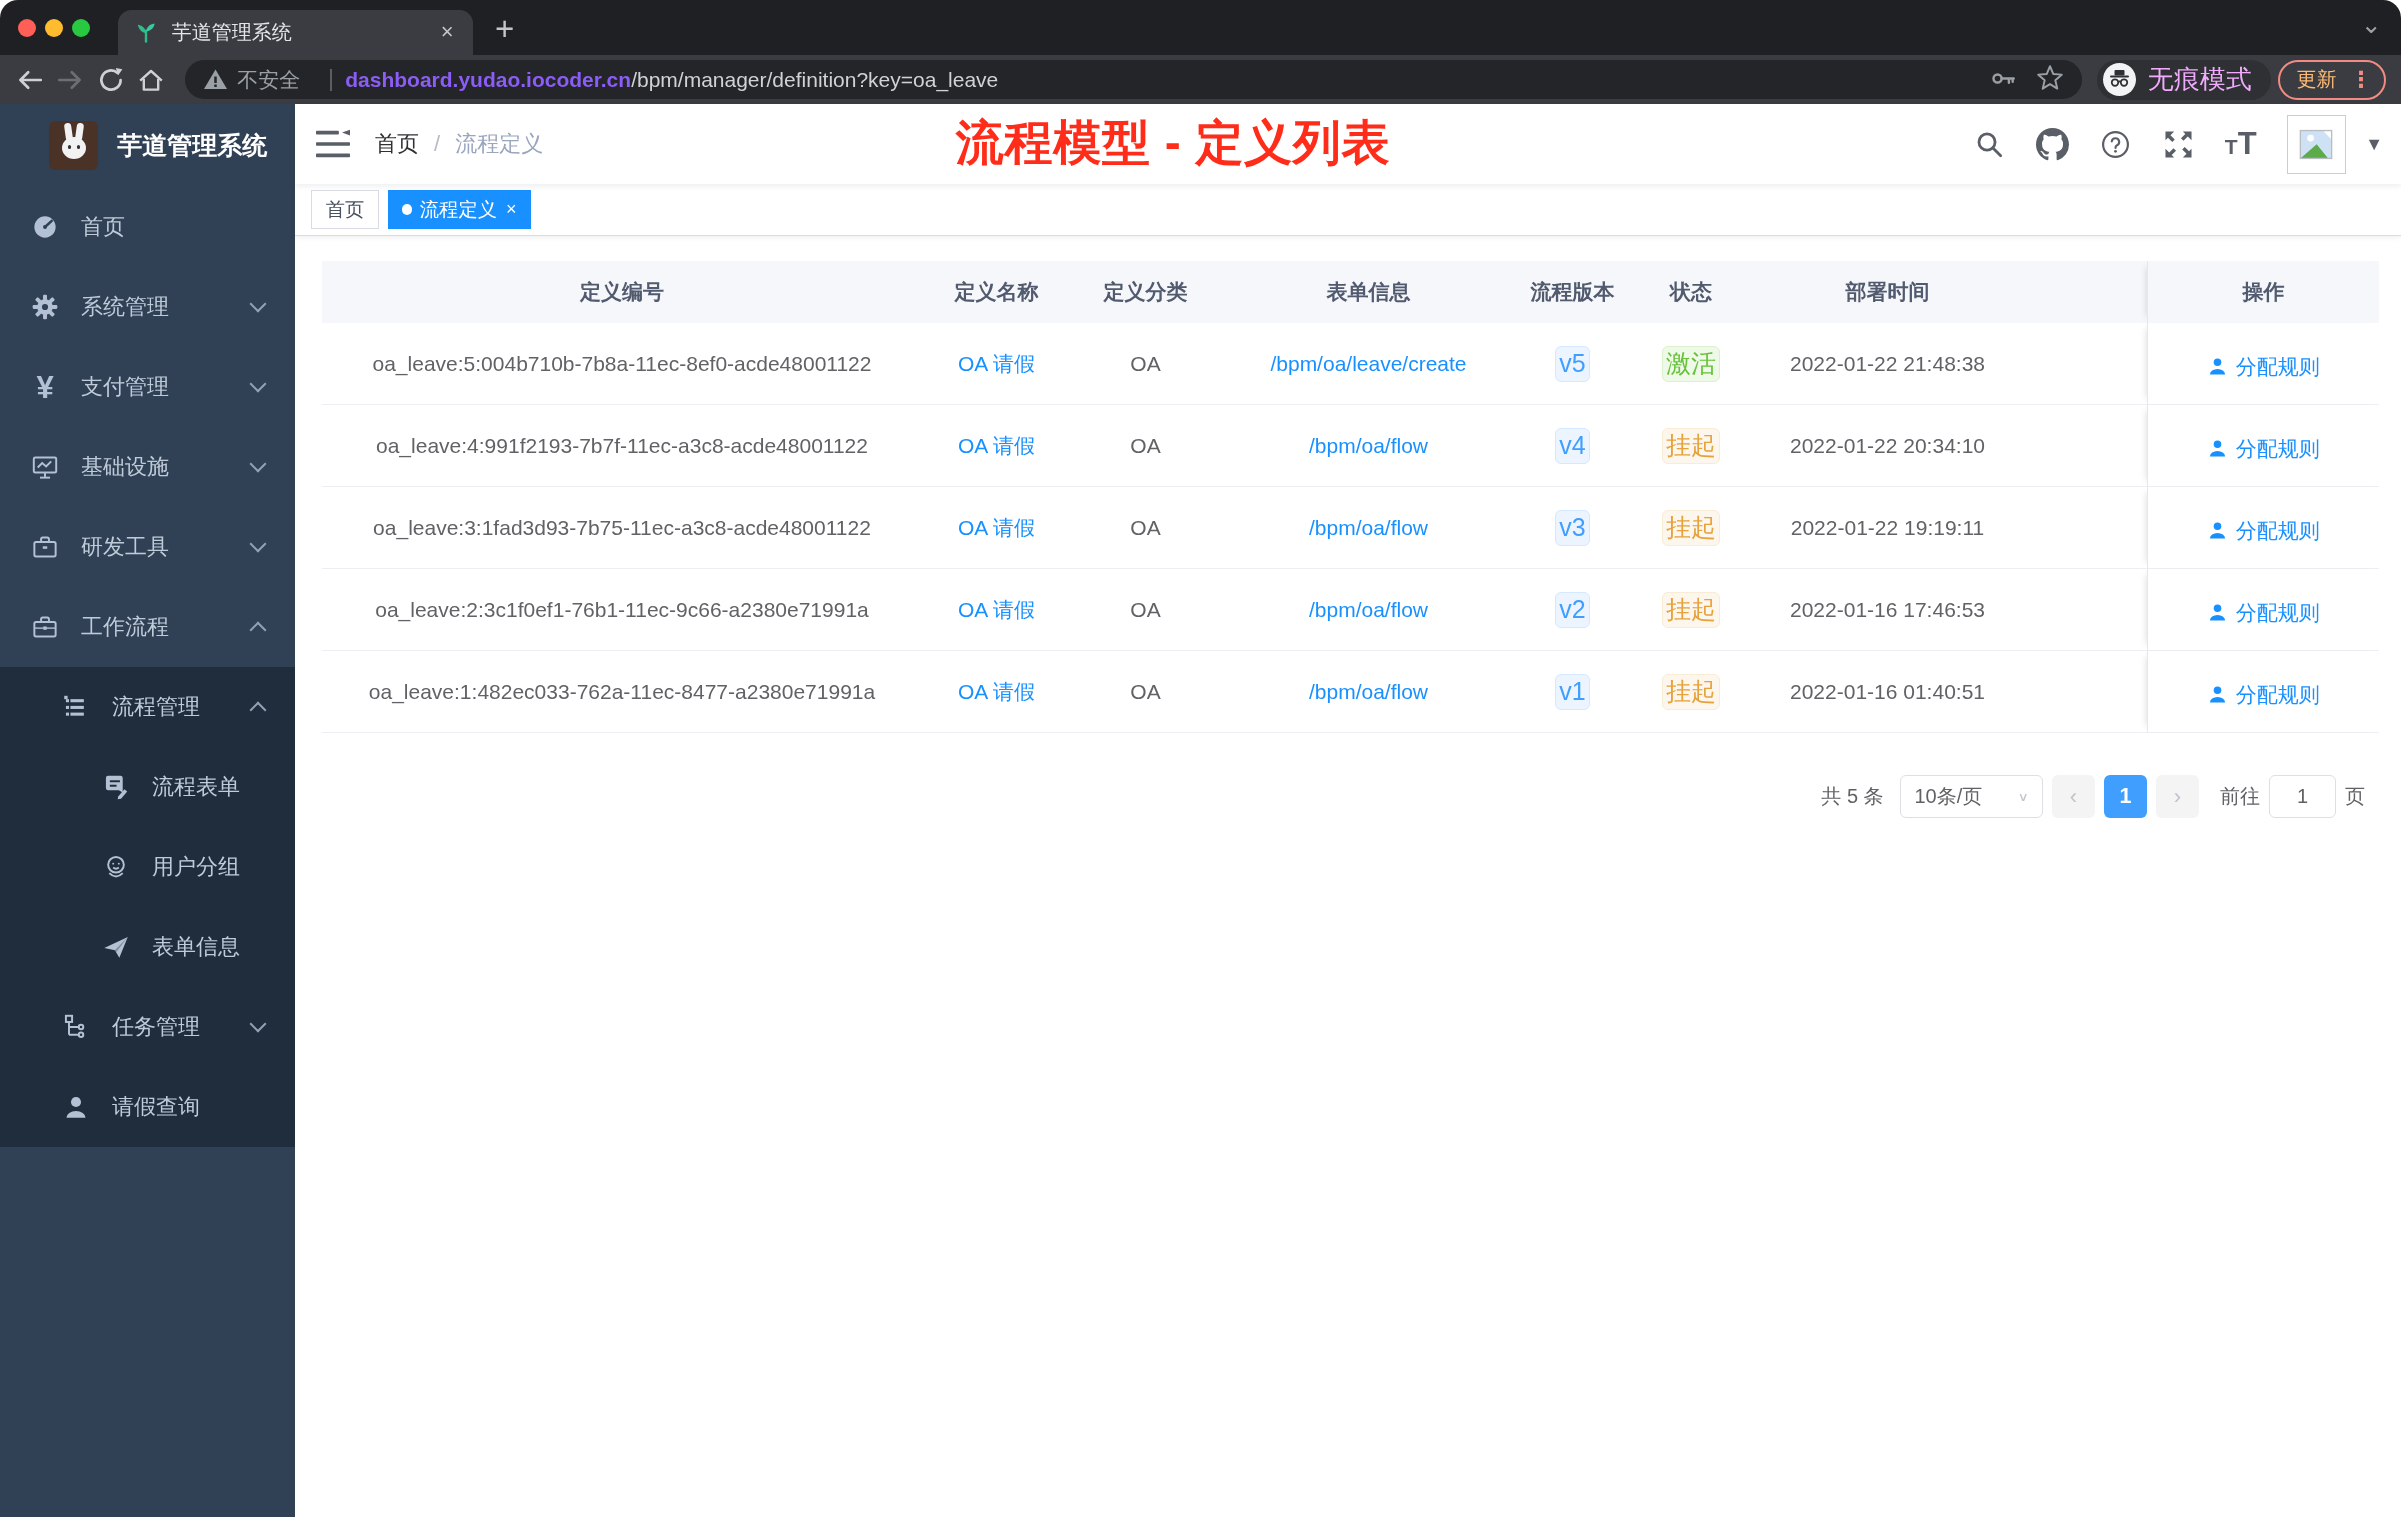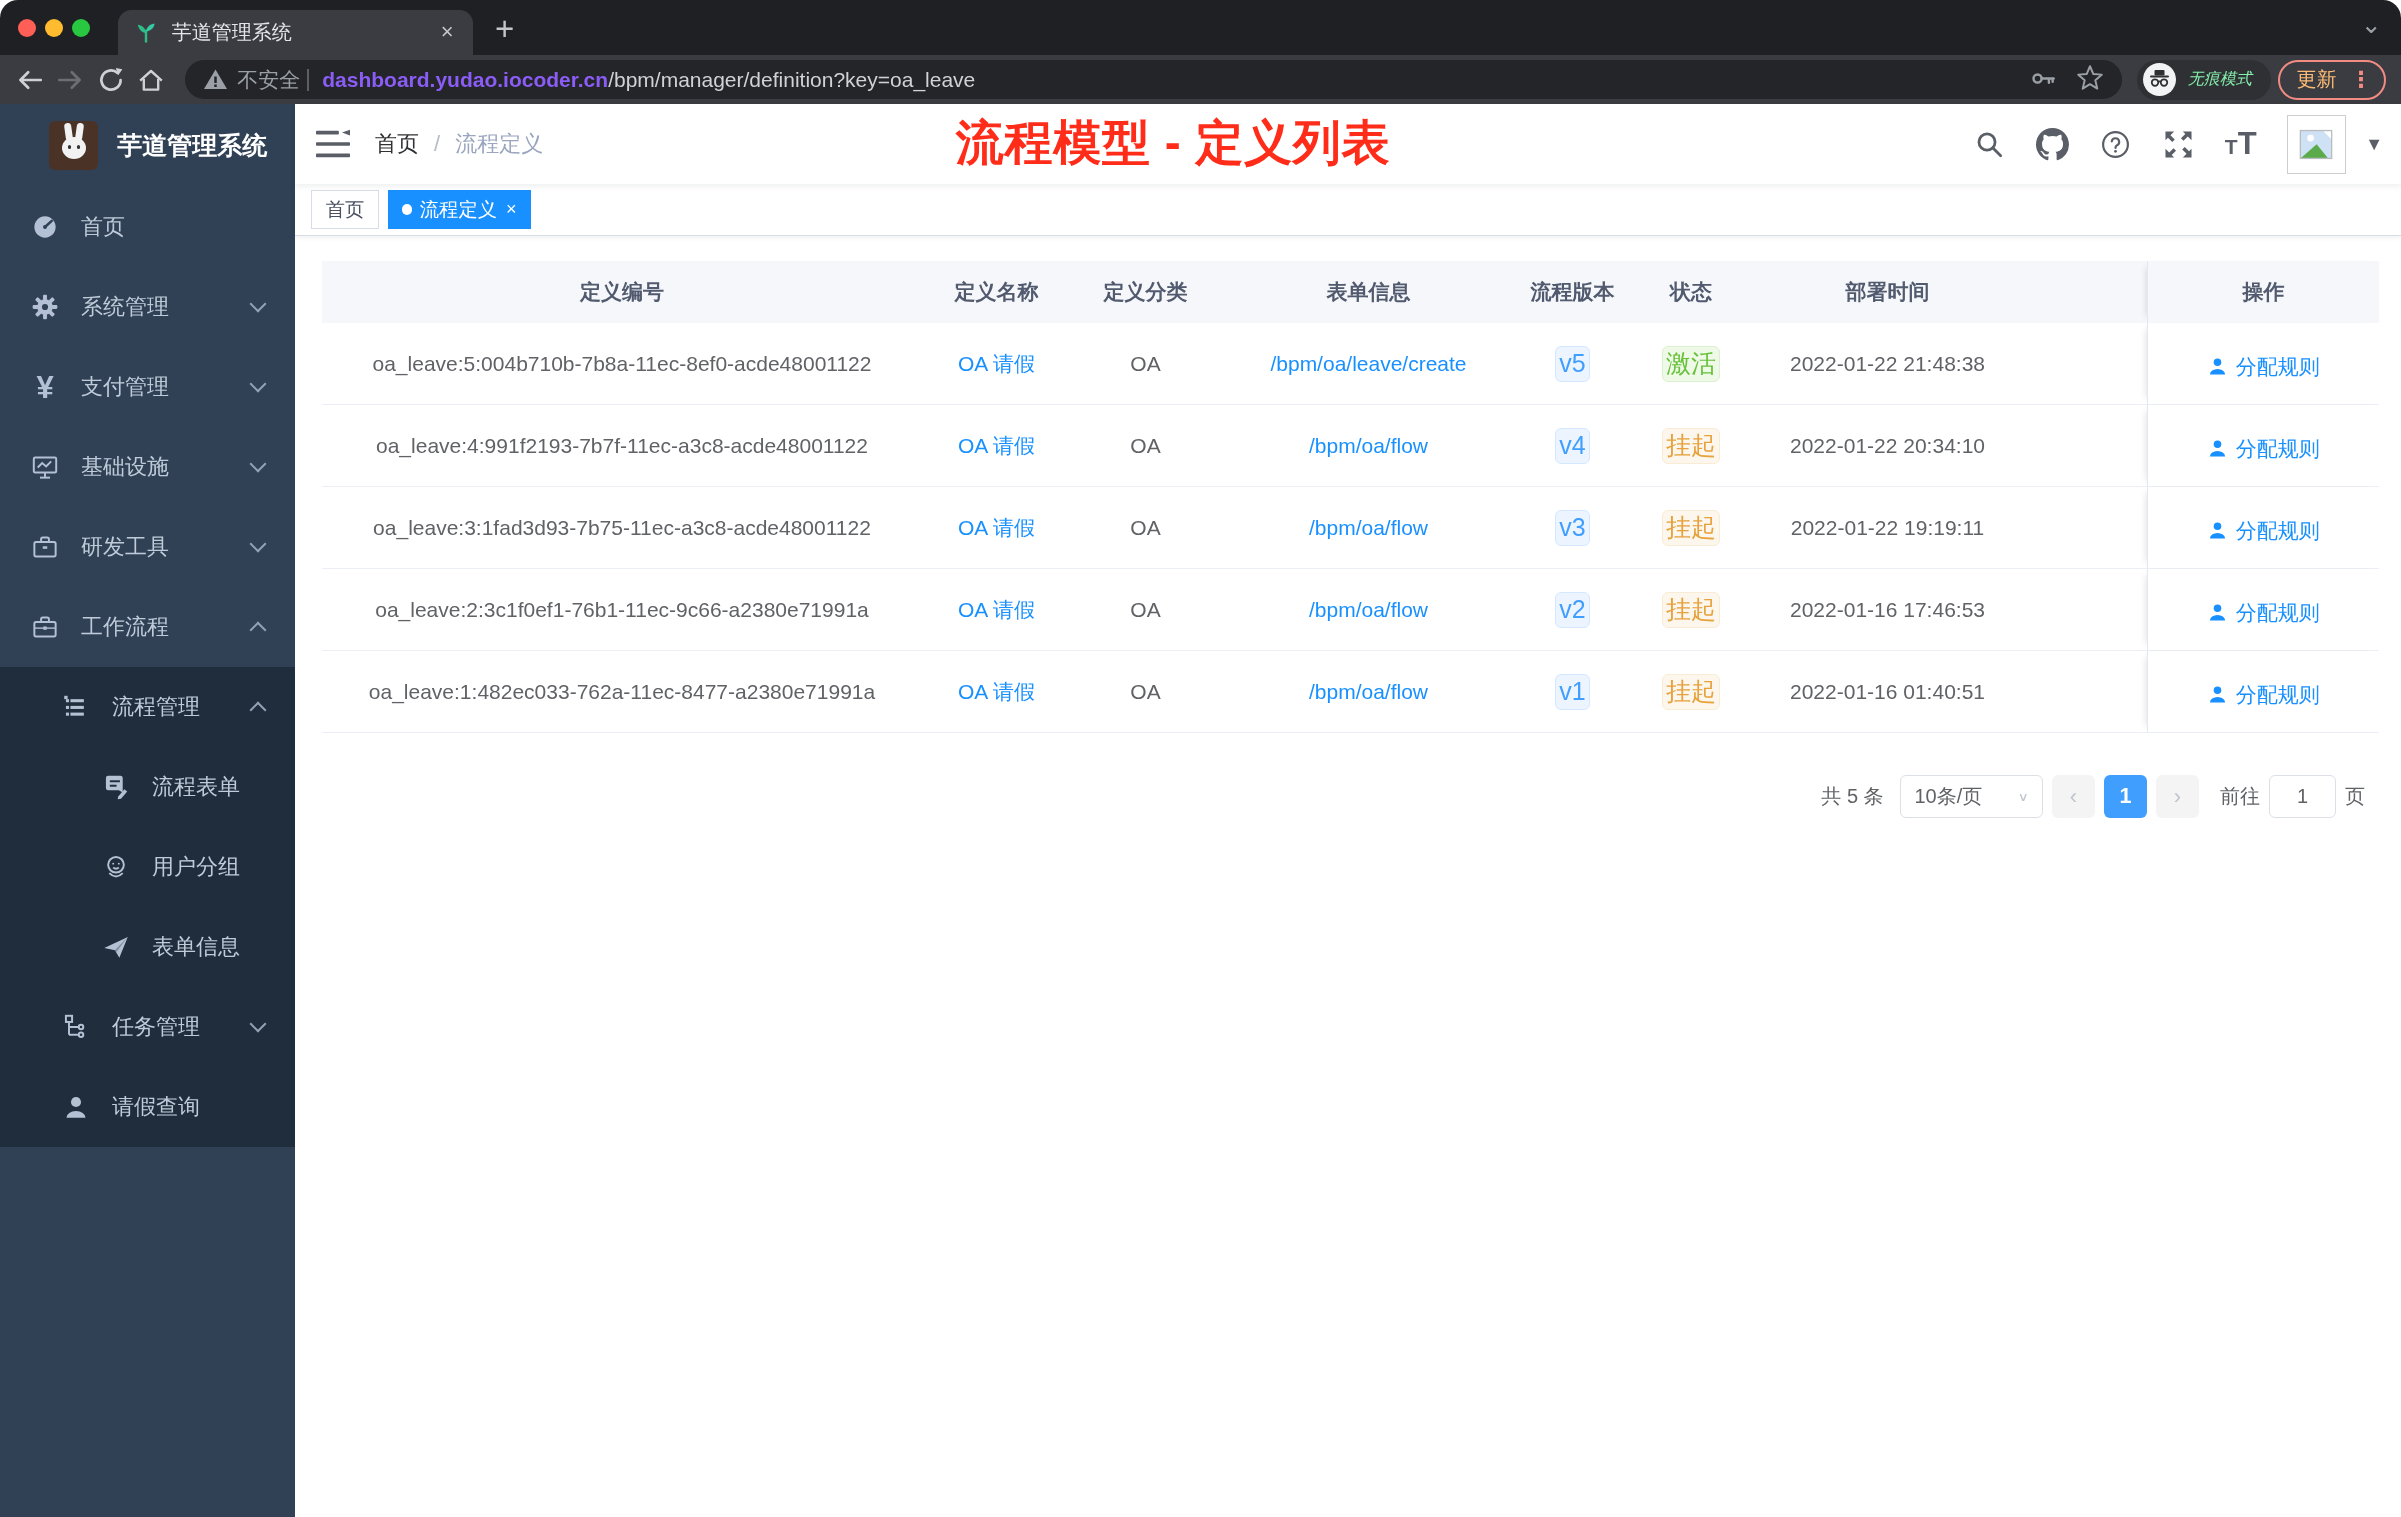--- a/index.html
+++ b/index.html
@@ -18,29 +18,29 @@
   .favicon { width:24px; height:24px; margin-right:13.4px; flex:none; }
   .tab-title { color:#e3e5e8; font-size:20px; flex:1; white-space:nowrap; overflow:hidden; }
   .tab-close { color:#c3c6c9; font-size:22px; line-height:1; padding:0 3px; }
   .newtab { position:absolute; left:495px; top:12px; color:#c3c6c9; font-size:33px; font-weight:300; line-height:1; }
   .strip-chevron { position:absolute; right:19.3px; top:10.4px; color:#9aa0a6; font-size:25px; }
 
   .toolbar { height:49px; background:#3a3c41; display:flex; align-items:center; padding:0 15px 0 13.4px; gap:7.4px; }
   .nav-ic { width:33px; height:33px; display:flex; align-items:center; justify-content:center; flex:none; }
   .addr { flex:1; height:39px; margin:0 7.4px 0 10.4px; background:#232528; border-radius:19.3px; display:flex; align-items:center; padding:0 18px; min-width:0; }
   .addr .warn { margin-right:9px; flex:none; }
-  .addr .sec-label { color:#9aa0a6; font-size:21px; margin-right:7px; white-space:nowrap; }
+  .addr .sec-label { color:#9aa0a6; font-size:21px; margin-right:30px; white-space:nowrap; }
   .addr .sep { width:1.5px; height:22px; background:#5b5e63; margin-right:13.4px; flex:none; }
   .addr .url { font-size:21px; white-space:nowrap; overflow:hidden; flex:1; }
   .addr .url .domain { color:#8b5cf6; font-weight:bold; }
   .addr .url .path { color:#d0d2d6; }
   .addr .tail-ic { margin-left:19.3px; flex:none; }
   .incog { height:40px; background:#2e3033; border-radius:20px; display:flex; align-items:center; padding:0 19.3px 0 6px; gap:12px; flex:none; }
   .incog-circle { width:33px; height:33px; border-radius:50%; background:#f1f3f4; display:flex; align-items:center; justify-content:center; }
-  .incog-label { color:#86efac; font-size:16px; white-space:nowrap;font-style:italic; }
+  .incog-label { color:#f0abfc; font-size:26px; white-space:nowrap; }
   .update-pill { height:40px; border:2.2px solid #f28b82; border-radius:21px; display:flex; align-items:center; padding:0 12px 0 16.3px; gap:13.4px; flex:none; }
   .update-label { color:#fdba74; font-size:20px; }
   .update-dots { color:#f28b82; font-size:22px; font-weight:bold; letter-spacing:0; }
 
   
   .app { display:flex; height:1414px; }
 
   
   .sidebar { width:295px; flex:none; background:#304156; color:#bfcbd9; }
   .logo-row { height:83px; display:flex; align-items:center; padding-left:49px; }

